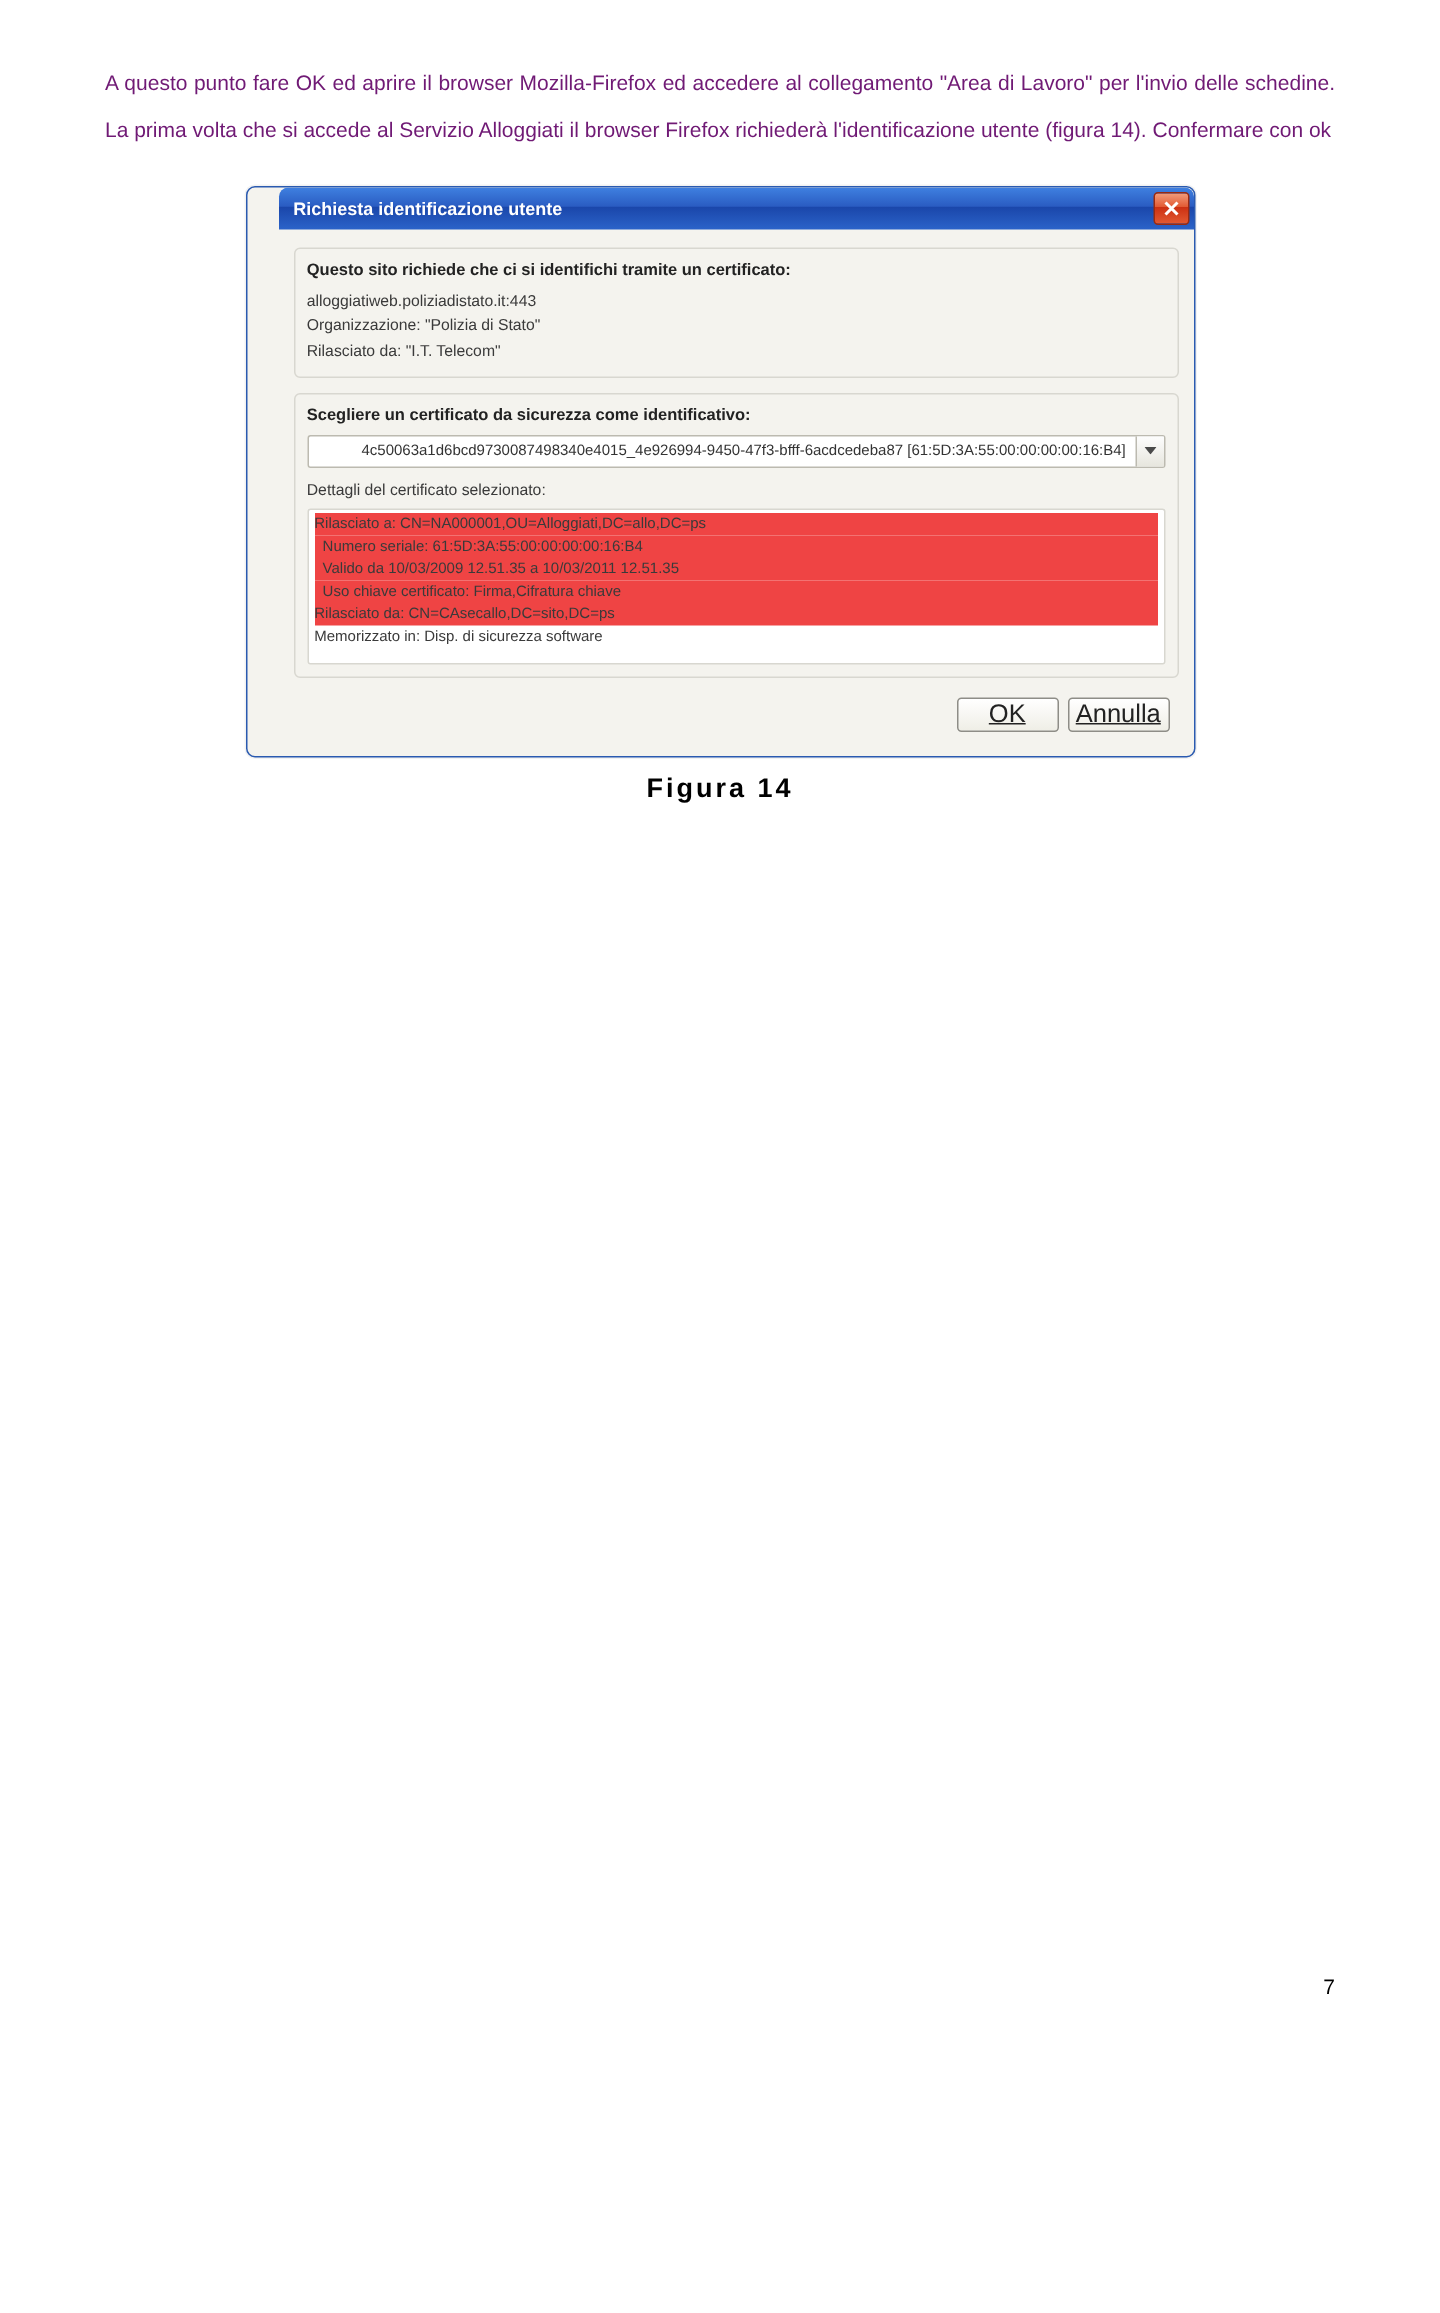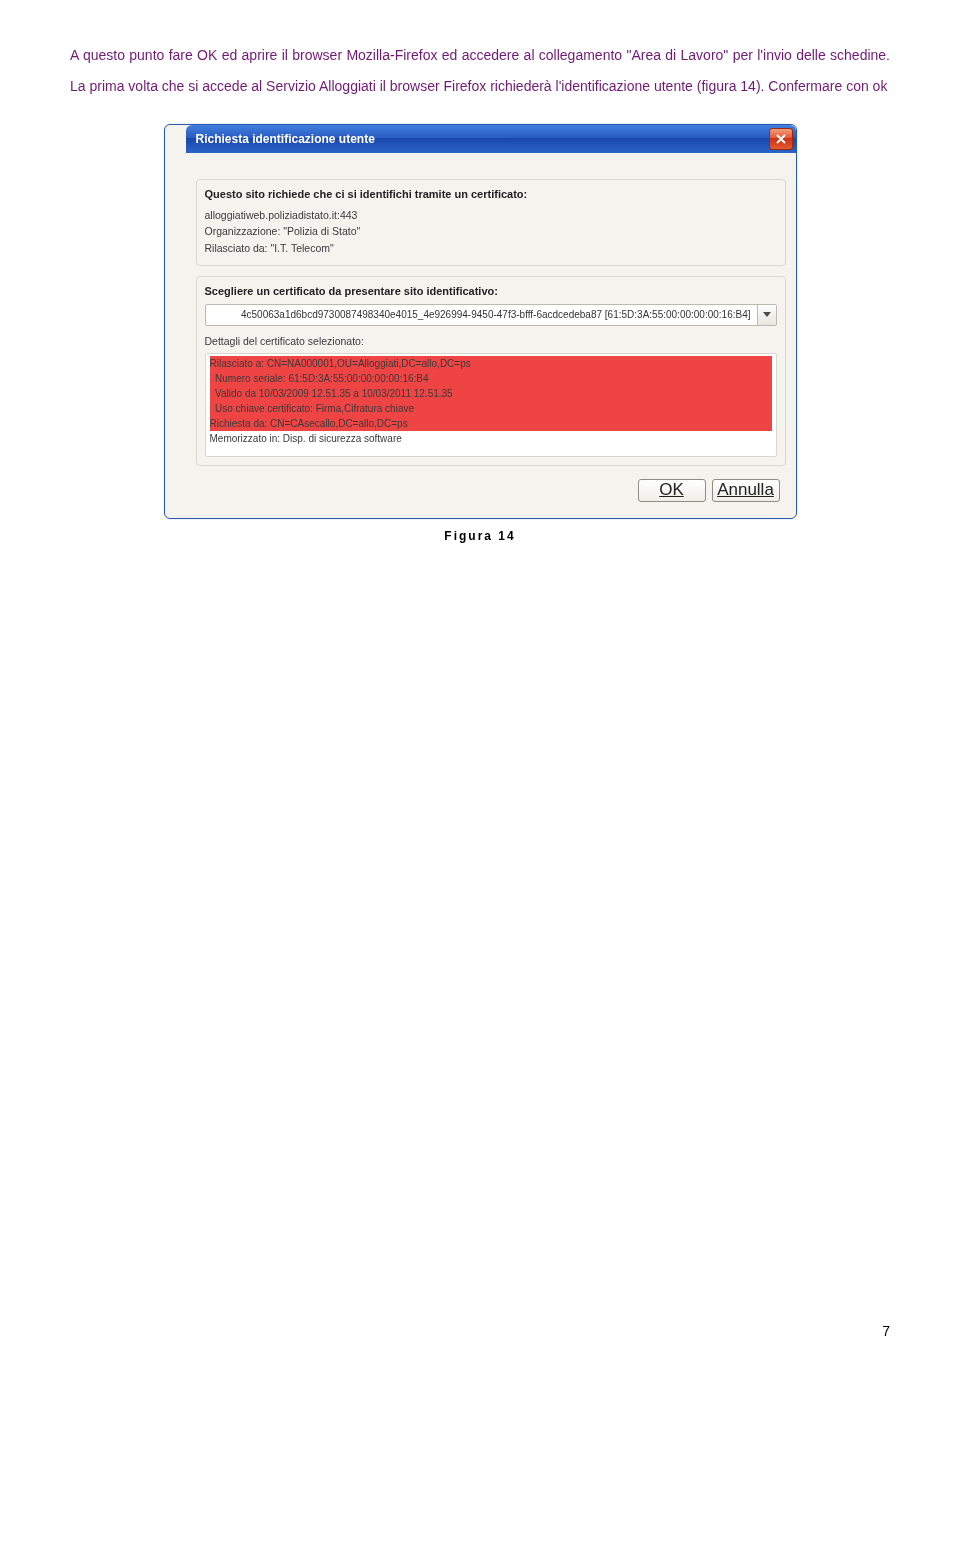--- a/index.html
+++ b/index.html
@@ -51,21 +51,20 @@
   .close-btn {
     width: 22px; height: 20px;
     background: linear-gradient(to bottom,#f29b7a,#e25932 45%,#cc3012 46%,#e25932);
     border: 1px solid #9a2a10;
     border-radius: 3px;
     display: flex; align-items: center; justify-content: center;
   }
   .close-btn svg { width: 10px; height: 10px; }
   .dialog-body {
     padding: 12px 10px 10px 10px;
-    margin-top: 14px;
   }
   .group {
     border: 1px solid #d8d7d0;
     border-radius: 4px;
     padding: 8px 8px 8px 8px;
     margin-bottom: 10px;
     background: #f4f3ee;
   }
   .group-title {
     font-size: 11px;
@@ -127,21 +126,21 @@
     color: #222;
     text-align: center;
     display: flex; align-items: center; justify-content: center;
     border: 1px solid #8e8d87;
     border-radius: 3px;
     background: linear-gradient(to bottom,#ffffff,#efeee6);
     text-decoration: underline;
   }
   .caption {
     text-align: center;
-    font-size: 12px;
+    font-size: 18px;
     font-weight: bold;
     letter-spacing: 2px;
     color: #000;
     margin-top: 6px;
   }
   .page-number {
     text-align: right;
     font-size: 14px;
     color: #000;
     padding: 0 70px 30px 0;
@@ -166,36 +165,36 @@
       </div>
       <div class="dialog-body">
         <div class="group">
           <div class="group-title">Questo sito richiede che ci si identifichi tramite un certificato:</div>
           <div class="plain">alloggiatiweb.poliziadistato.it:443</div>
           <div class="plain">Organizzazione: "Polizia di Stato"</div>
           <div class="plain">Rilasciato da: "I.T. Telecom"</div>
         </div>
 
         <div class="group">
-          <div class="group-title">Scegliere un certificato da presentare sito identificativo:</div>
+          <div class="group-title">Scegliere un certificato da sicurezza come identificativo:</div>
           <div class="combo">
             <div class="val">4c50063a1d6bcd9730087498340e4015_4e926994-9450-47f3-bfff-6acdcedeba87 [61:5D:3A:55:00:00:00:00:16:B4]</div>
             <div class="arrow">
               <svg viewBox="0 0 8 5">
                 <path d="M0 0 L4 5 L8 0 Z" fill="#4a4a4a"></path>
               </svg>
             </div>
           </div>
           <div class="plain" style="margin-bottom:3px">Dettagli del certificato selezionato:</div>
           <div class="detail-box">
             <span class="hl">Rilasciato a: CN=NA000001,OU=Alloggiati,DC=allo,DC=ps</span>
             <span class="hl">&nbsp;&nbsp;Numero seriale: 61:5D:3A:55:00:00:00:00:16:B4</span>
             <span class="hl">&nbsp;&nbsp;Valido da 10/03/2009 12.51.35 a 10/03/2011 12.51.35</span>
             <span class="hl">&nbsp;&nbsp;Uso chiave certificato: Firma,Cifratura chiave</span>
-            <span class="hl">Richiesta da: CN=CAsecallo,DC=allo,DC=ps</span>
+            <span class="hl">Rilasciato da: CN=CAsecallo,DC=sito,DC=ps</span>
             <span>Memorizzato in: Disp. di sicurezza software</span>
           </div>
         </div>
 
         <div class="btn-row">
           <div class="win-btn">OK</div>
           <div class="win-btn">Annulla</div>
         </div>
       </div>
     </div>

